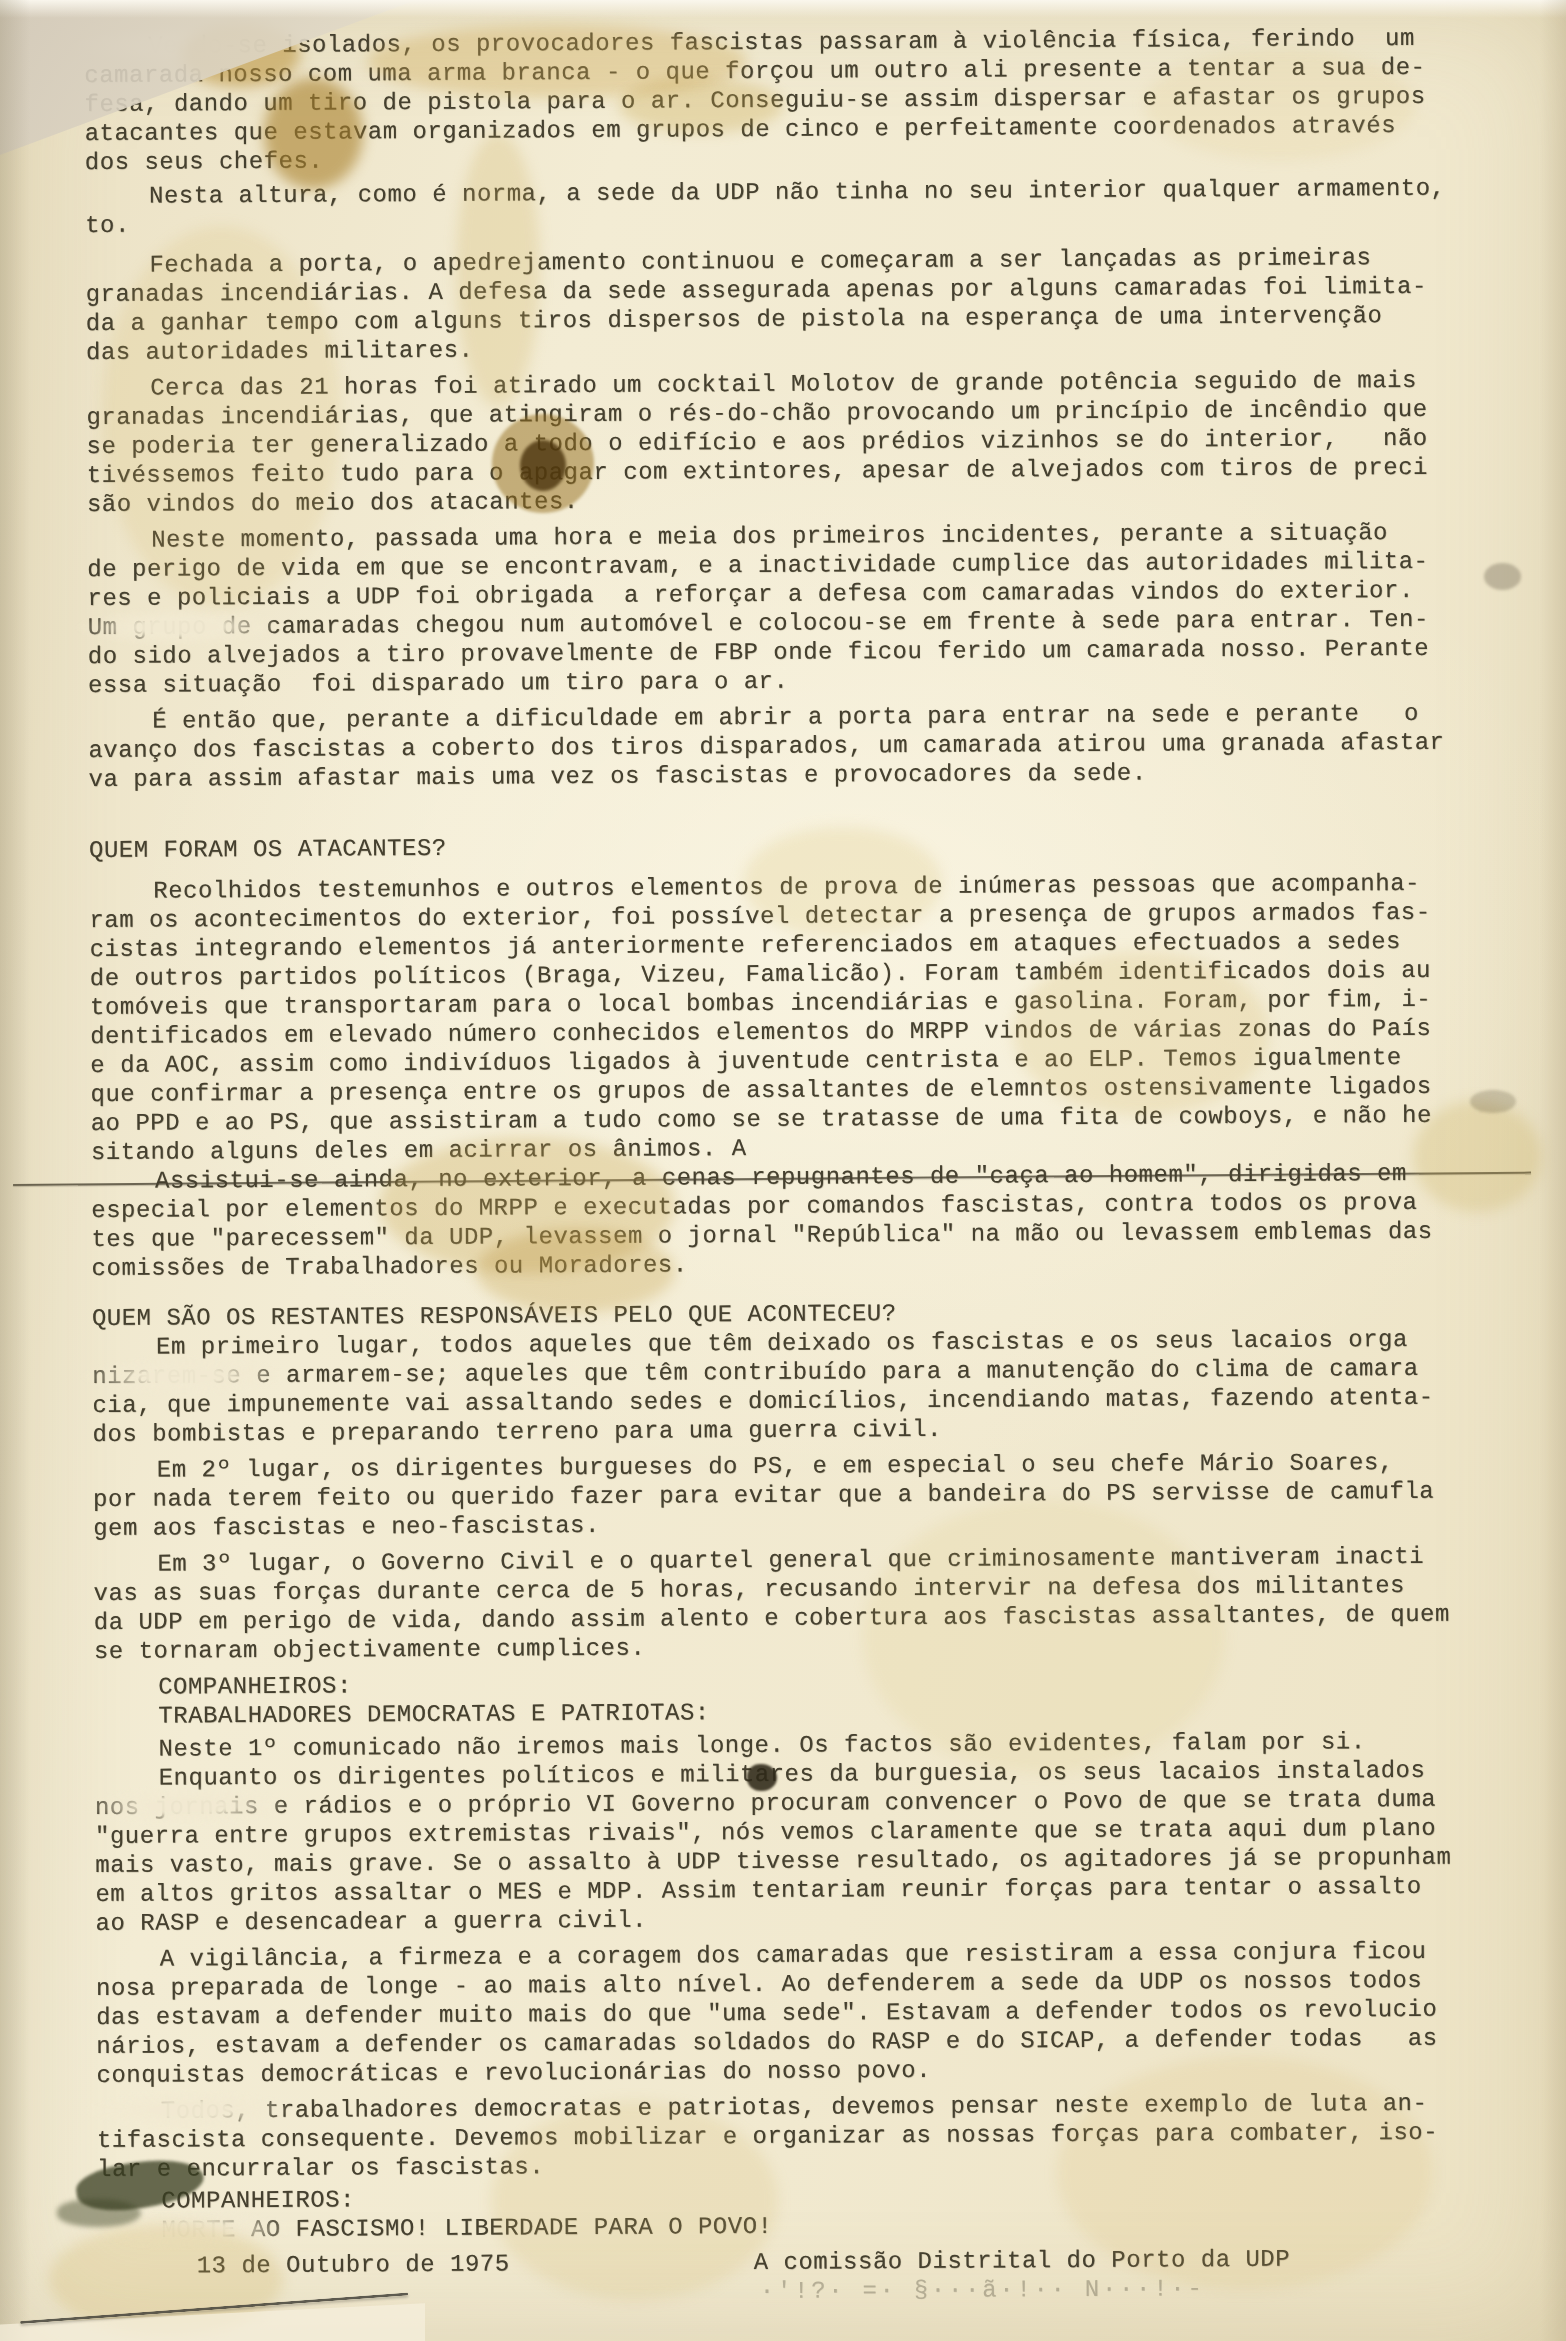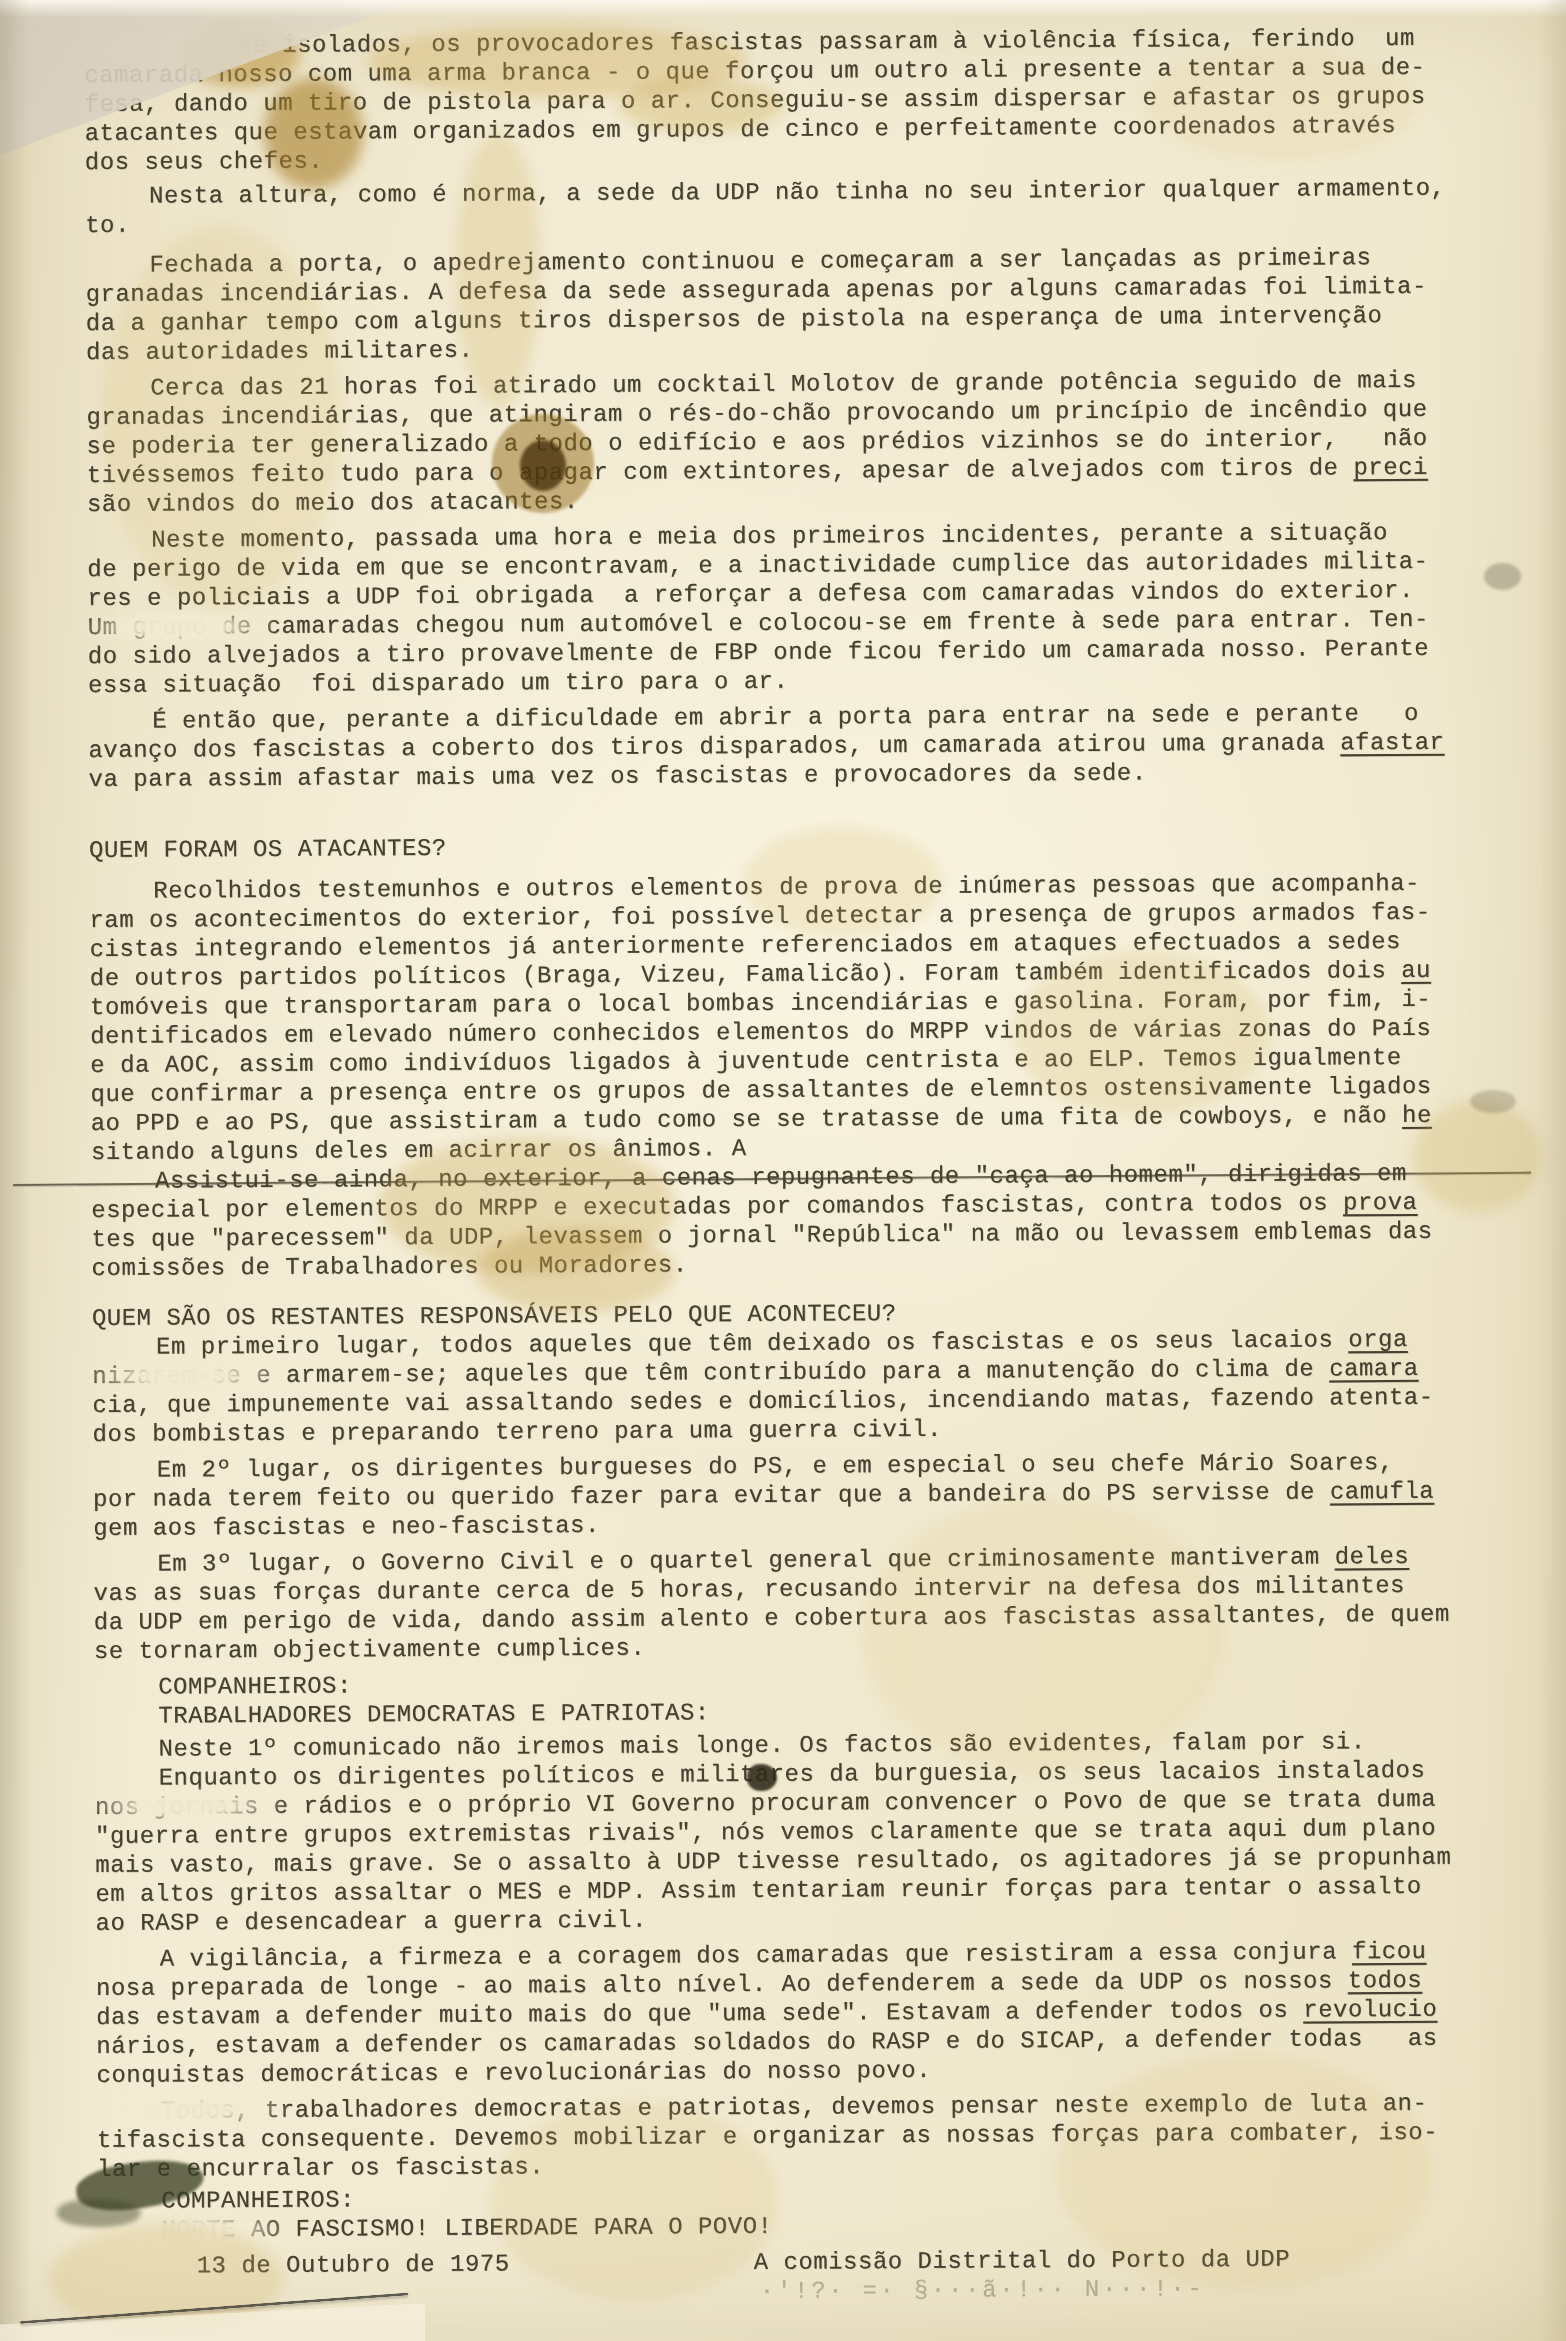--- a/index.html
+++ b/index.html
@@ -13,21 +13,21 @@
   }
   .textblock {
     position:absolute; left:84px; top:32px; width:1406px;
     font-size:24px; line-height:29px; letter-spacing:0.5px;
     color:#45402f;
     text-shadow:0.4px 0.4px 0.7px rgba(60,52,34,.45);
     transform:rotate(-.35deg); transform-origin:0 0;
     z-index:2;
   }
   .line { position:relative; white-space:pre; min-height:29px; }
-  .wrap-u { text-decoration:underline; text-underline-offset:5.3px; text-decoration-thickness:1.8px; }
+  .wrap-u { text-underline-offset:5.3px; text-decoration-thickness:1.8px; }
   .struck::after {
     content:""; position:absolute; left:-78px; right:-34px; top:15px;
     border-top:2.7px solid rgba(70,64,48,.78); transform:rotate(-.12deg);
     box-shadow:0 0.9px 0.9px rgba(70,64,48,.25);
   }
   .fade-start::before {
     content:""; position:absolute; left:-12.4px; top:-5.3px; width:208px; height:39px; z-index:2;
     background:radial-gradient(closest-side, rgba(242,234,210,.97) 40%, rgba(242,234,210,0));
     filter:blur(0.9px);
   }
@@ -106,21 +106,21 @@
       <div class="line">tes que "parecessem" da UDP, levassem o jornal "República" na mão ou levassem emblemas das</div>
       <div class="line">comissões de Trabalhadores ou Moradores.</div>
       <div class="line" style="margin-top: 21px;">QUEM SÃO OS RESTANTES RESPONSÁVEIS PELO QUE ACONTECEU?</div>
       <div class="line" style="padding-left: 64px;">Em primeiro lugar, todos aqueles que têm deixado os fascistas e os seus lacaios <span class="wrap-u">orga</span></div>
       <div class="line fade-start">nizarem-se e armarem-se; aqueles que têm contribuído para a manutenção do clima de <span class="wrap-u">camara</span></div>
       <div class="line">cia, que impunemente vai assaltando sedes e domicílios, incendiando matas, fazendo atenta-</div>
       <div class="line">dos bombistas e preparando terreno para uma guerra civil.</div>
       <div class="line" style="margin-top: 7px; padding-left: 64px;">Em 2º lugar, os dirigentes burgueses do PS, e em especial o seu chefe Mário Soares,</div>
       <div class="line">por nada terem feito ou querido fazer para evitar que a bandeira do PS servisse de <span class="wrap-u">camufla</span></div>
       <div class="line">gem aos fascistas e neo-fascistas.</div>
-      <div class="line" style="margin-top: 7px; padding-left: 64px;">Em 3º lugar, o Governo Civil e o quartel general que criminosamente mantiveram <span class="wrap-u">deles</span></div>
+      <div class="line" style="margin-top: 7px; padding-left: 64px;">Em 3º lugar, o Governo Civil e o quartel general que criminosamente mantiveram <span class="wrap-u">inacti</span></div>
       <div class="line">vas as suas forças durante cerca de 5 horas, recusando intervir na defesa dos militantes</div>
       <div class="line">da UDP em perigo de vida, dando assim alento e cobertura aos fascistas assaltantes, de quem</div>
       <div class="line">se tornaram objectivamente cumplices.</div>
       <div class="line" style="margin-top: 7px; padding-left: 64px;">COMPANHEIROS:</div>
       <div class="line" style="padding-left: 64px;">TRABALHADORES DEMOCRATAS E PATRIOTAS:</div>
       <div class="line" style="margin-top: 3.5px; padding-left: 64px;">Neste 1º comunicado não iremos mais longe. Os factos são evidentes, falam por si.</div>
       <div class="line" style="padding-left: 64px;">Enquanto os dirigentes políticos e militares da burguesia, os seus lacaios instalados</div>
       <div class="line fade-start">nos jornais e rádios e o próprio VI Governo procuram convencer o Povo de que se trata duma</div>
       <div class="line">"guerra entre grupos extremistas rivais", nós vemos claramente que se trata aqui dum plano</div>
       <div class="line">mais vasto, mais grave. Se o assalto à UDP tivesse resultado, os agitadores já se propunham</div>

